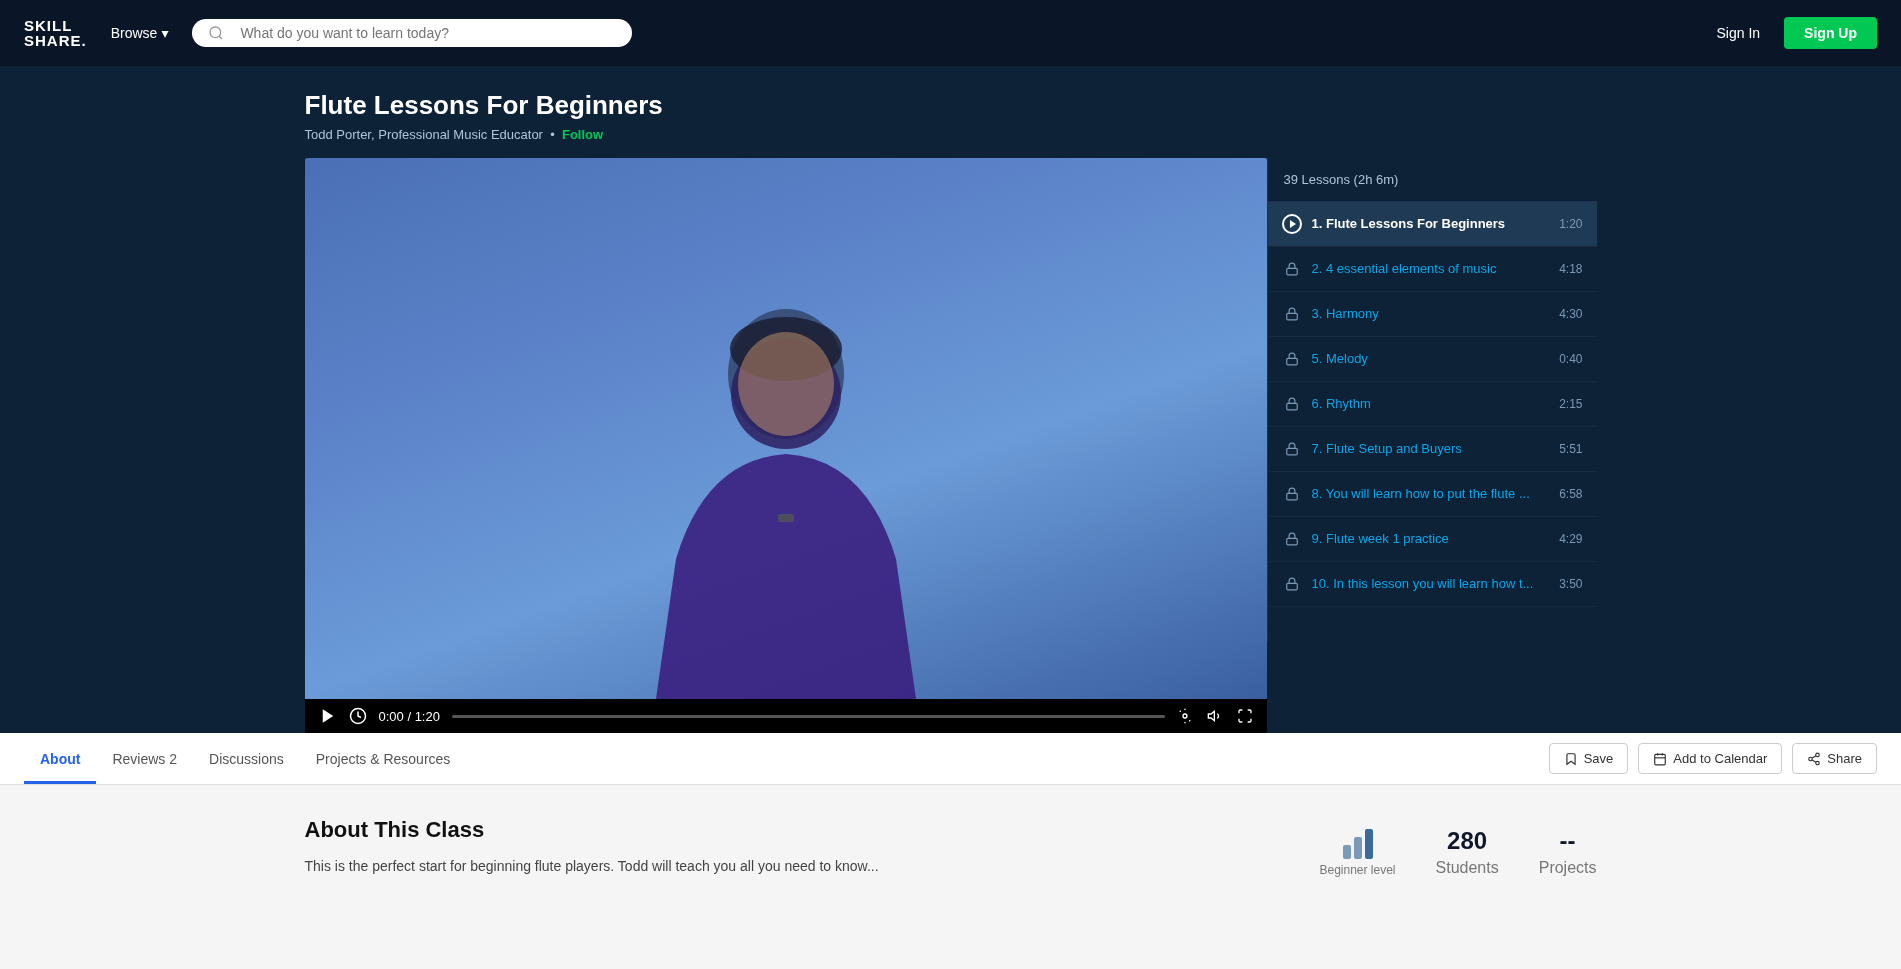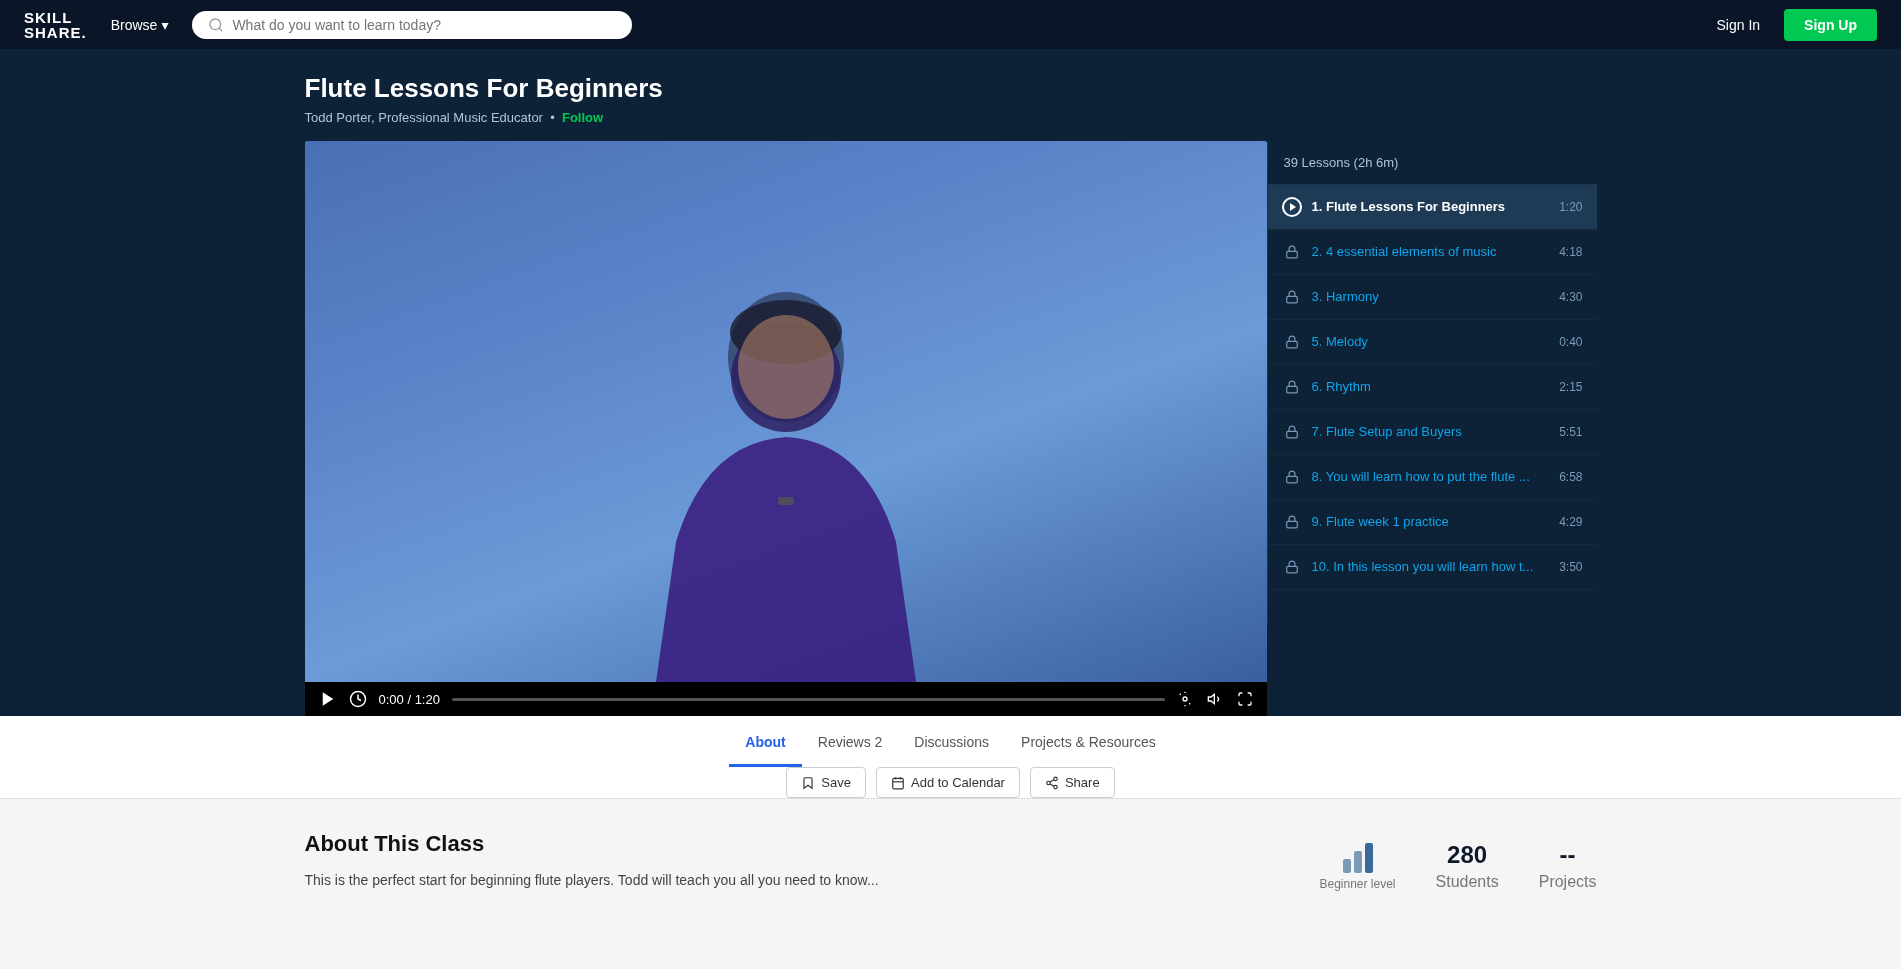--- a/index.html
+++ b/index.html
@@ -4,21 +4,21 @@
   <style>
     * { margin: 0; padding: 0; box-sizing: border-box; }
     body { font-family: 'Helvetica Neue', Helvetica, Arial, sans-serif; background: #f5f5f5; color: #fff; }
 
     
     nav {
       background: #0a1628;
       display: flex;
       align-items: center;
       padding: 0 24px;
-      height: 49px;
+      height: 66px;
       gap: 24px;
       position: relative;
       z-index: 10;
     }
     .logo {
       display: flex;
       flex-direction: column;
       line-height: 1;
       font-weight: 900;
       font-size: 15px;
@@ -39,21 +39,21 @@
       align-items: flex-start;
       gap: 4px;
       white-space: nowrap;
     }
     .search-bar {
       display: flex;
       align-items: center;
       background: #fff;
       border-radius: 24px;
       padding: 6px 16px;
-      gap: 8px;
+      gap: 16px;
       flex: 1;
       max-width: 440px;
     }
     .search-bar input {
       border: none;
       outline: none;
       font-size: 14px;
       color: #333;
       width: 100%;
       background: transparent;
@@ -273,21 +273,20 @@
     }
 
     
     .tabs-row {
       background: #fff;
       border-bottom: 1px solid #e0e0e0;
       display: flex;
       align-items: center;
       padding: 0 24px;
       justify-content: space-between;
-      flex-direction: column;
     }
     .tabs-left {
       display: flex;
       gap: 0;
     }
     .tab-item {
       padding: 18px 16px 14px;
       font-size: 14px;
       color: #555;
       cursor: pointer;

